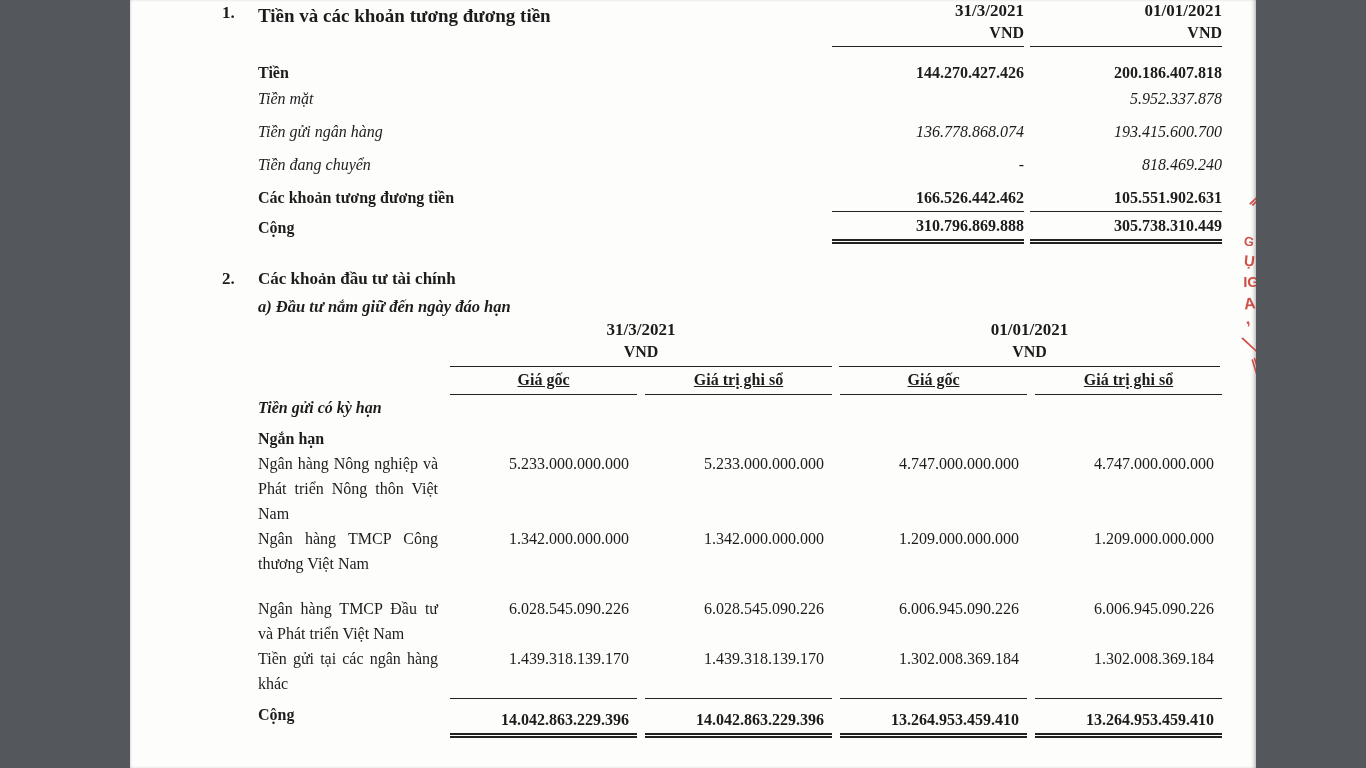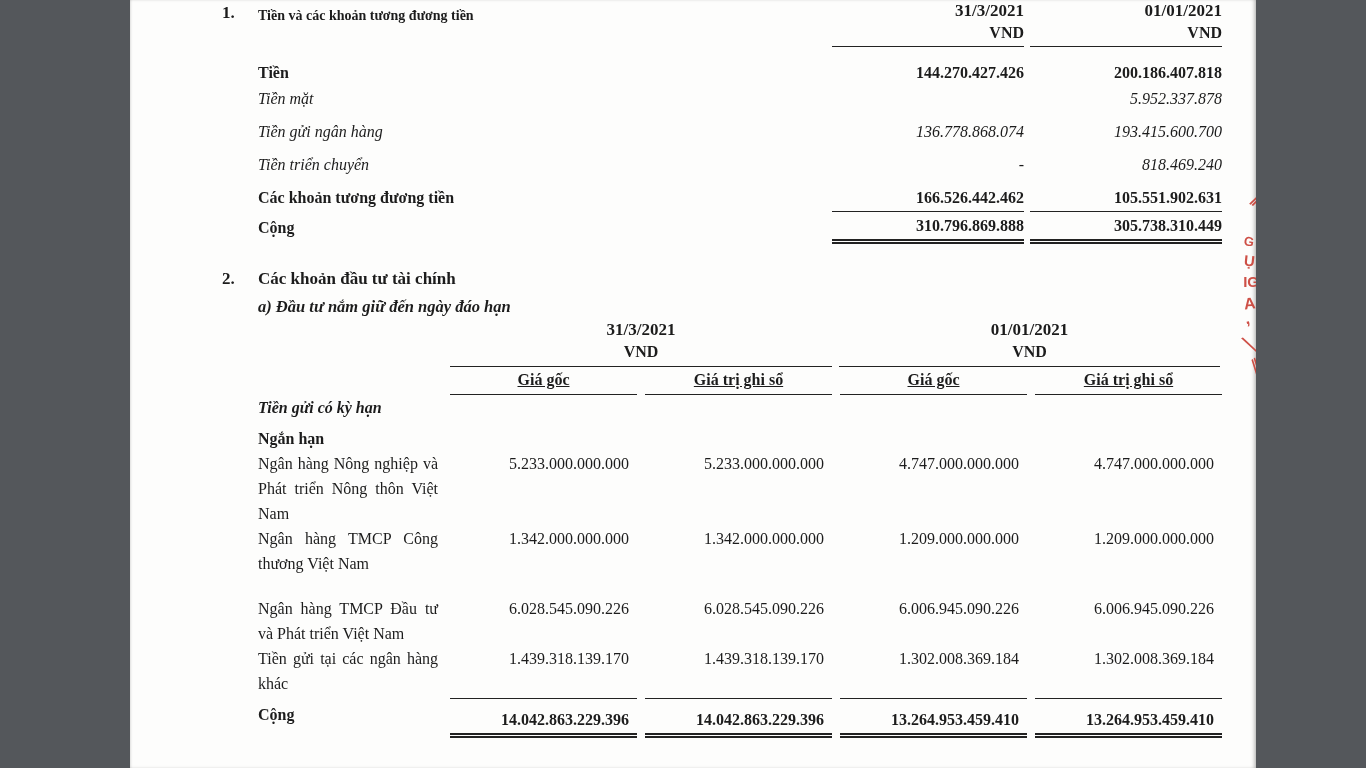--- a/index.html
+++ b/index.html
@@ -18,21 +18,21 @@
   }
 
   
   .t1row { display:flex; align-items:flex-start; padding-left:92px; padding-right:34px; line-height:26px; }
   .t1row .num { width:36px; font-weight:bold; font-size:17px; }
   .t1row .lbl { flex:1; }
   .t1row .c1, .t1row .c2 { width:192px; text-align:right; }
   .t1row .c1 { margin-left:8px; }
   .t1row .c2 { margin-left:6px; }
 
-  .s1-title { font-weight:bold; font-size:14px; padding-top:3px; }
+  .s1-title { font-weight:bold; font-size:19px; padding-top:3px; }
   .hdr-box { line-height:22px; padding-bottom:2px; border-bottom:1.6px solid #222; }
   .hdr-date { font-weight:bold; font-size:17px; }
   .hdr-vnd { font-weight:bold; }
 
   .bold { font-weight:bold; }
   .ital { font-style:italic; }
 
   .mt14 { margin-top:13px; }
   .mt7  { margin-top:7px; }
 
@@ -108,21 +108,21 @@
     <span class="c2">5.952.337.878</span>
   </div>
   <div class="t1row ital mt7">
     <span class="num"></span>
     <span class="lbl">Tiền gửi ngân hàng</span>
     <span class="c1">136.778.868.074</span>
     <span class="c2">193.415.600.700</span>
   </div>
   <div class="t1row ital mt7">
     <span class="num"></span>
-    <span class="lbl">Tiền triển chuyển</span>
+    <span class="lbl">Tiền đang chuyển</span>
     <span class="c1">-</span>
     <span class="c2">818.469.240</span>
   </div>
   <div class="t1row bold mt7">
     <span class="num"></span>
     <span class="lbl">Các khoản tương đương tiền</span>
     <span class="c1">166.526.442.462</span>
     <span class="c2">105.551.902.631</span>
   </div>
 

